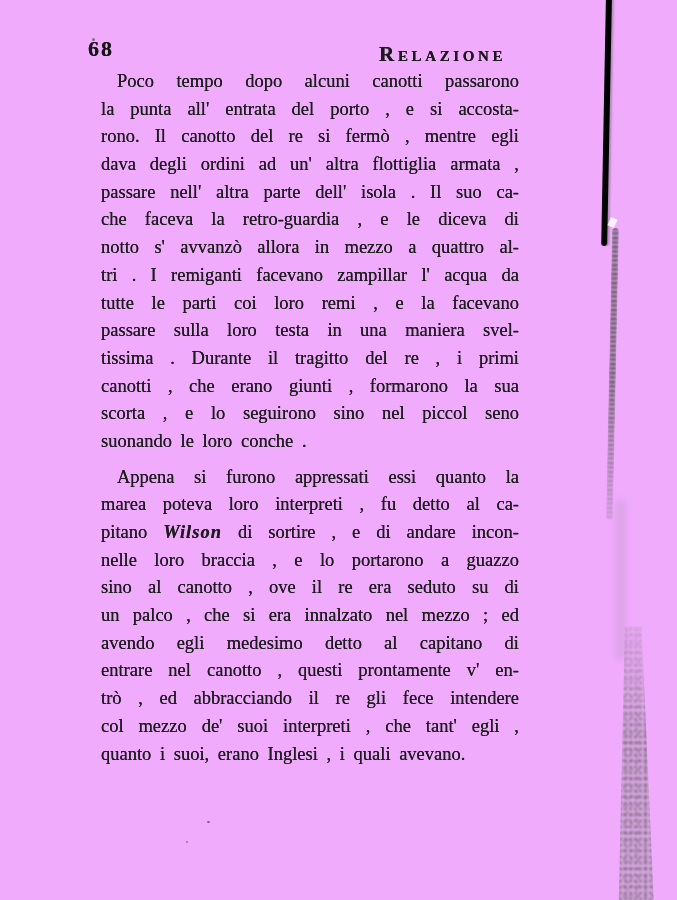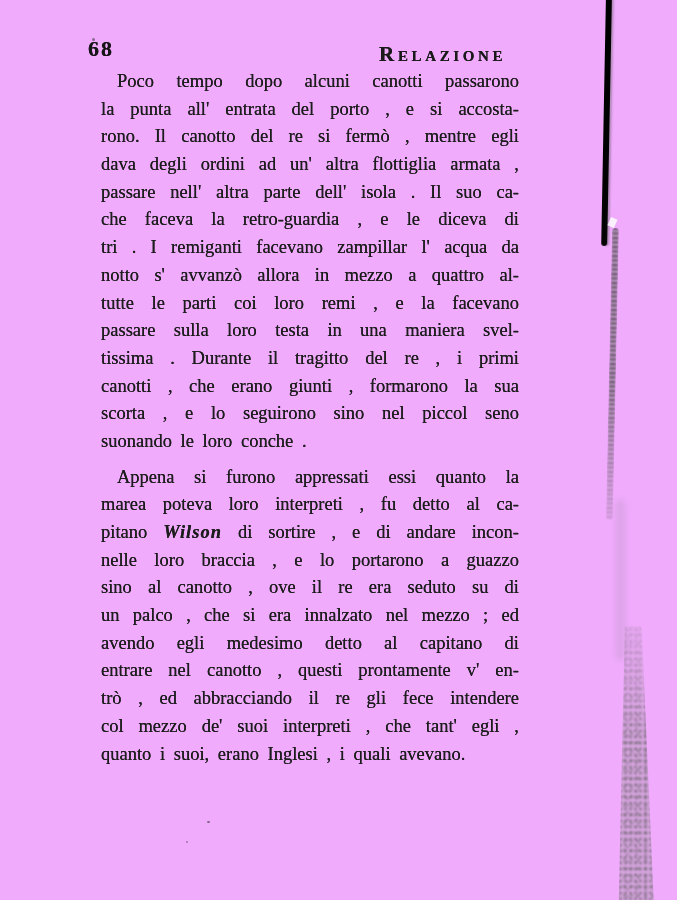--- a/index.html
+++ b/index.html
@@ -164,22 +164,22 @@
   <div class="running-header">RELAZIONE</div>
 
   <div class="text-block">
       <div class="paragraph">
         <div class="line first">Poco tempo dopo alcuni canotti passarono</div>
         <div class="line">la punta all' entrata del porto , e si accosta-</div>
         <div class="line">rono. Il canotto del re si fermò , mentre egli</div>
         <div class="line">dava degli ordini ad un' altra flottiglia armata ,</div>
         <div class="line">passare nell' altra parte dell' isola . Il suo ca-</div>
         <div class="line">che faceva la retro-guardia , e le diceva di</div>
+        <div class="line">notto s' avvanzò allora in mezzo a quattro al-</div>
         <div class="line">tri . I remiganti facevano zampillar l' acqua da</div>
-        <div class="line">notto s' avvanzò allora in mezzo a quattro al-</div>
         <div class="line">tutte le parti coi loro remi , e la facevano</div>
         <div class="line">passare sulla loro testa in una maniera svel-</div>
         <div class="line">tissima . Durante il tragitto del re , i primi</div>
         <div class="line">canotti , che erano giunti , formarono la sua</div>
         <div class="line">scorta , e lo seguirono sino nel piccol seno</div>
         <div class="line last">suonando le loro conche .</div>
       </div>
       <div class="paragraph">
         <div class="line first">Appena si furono appressati essi quanto la</div>
         <div class="line">marea poteva loro interpreti , fu detto al ca-</div>

